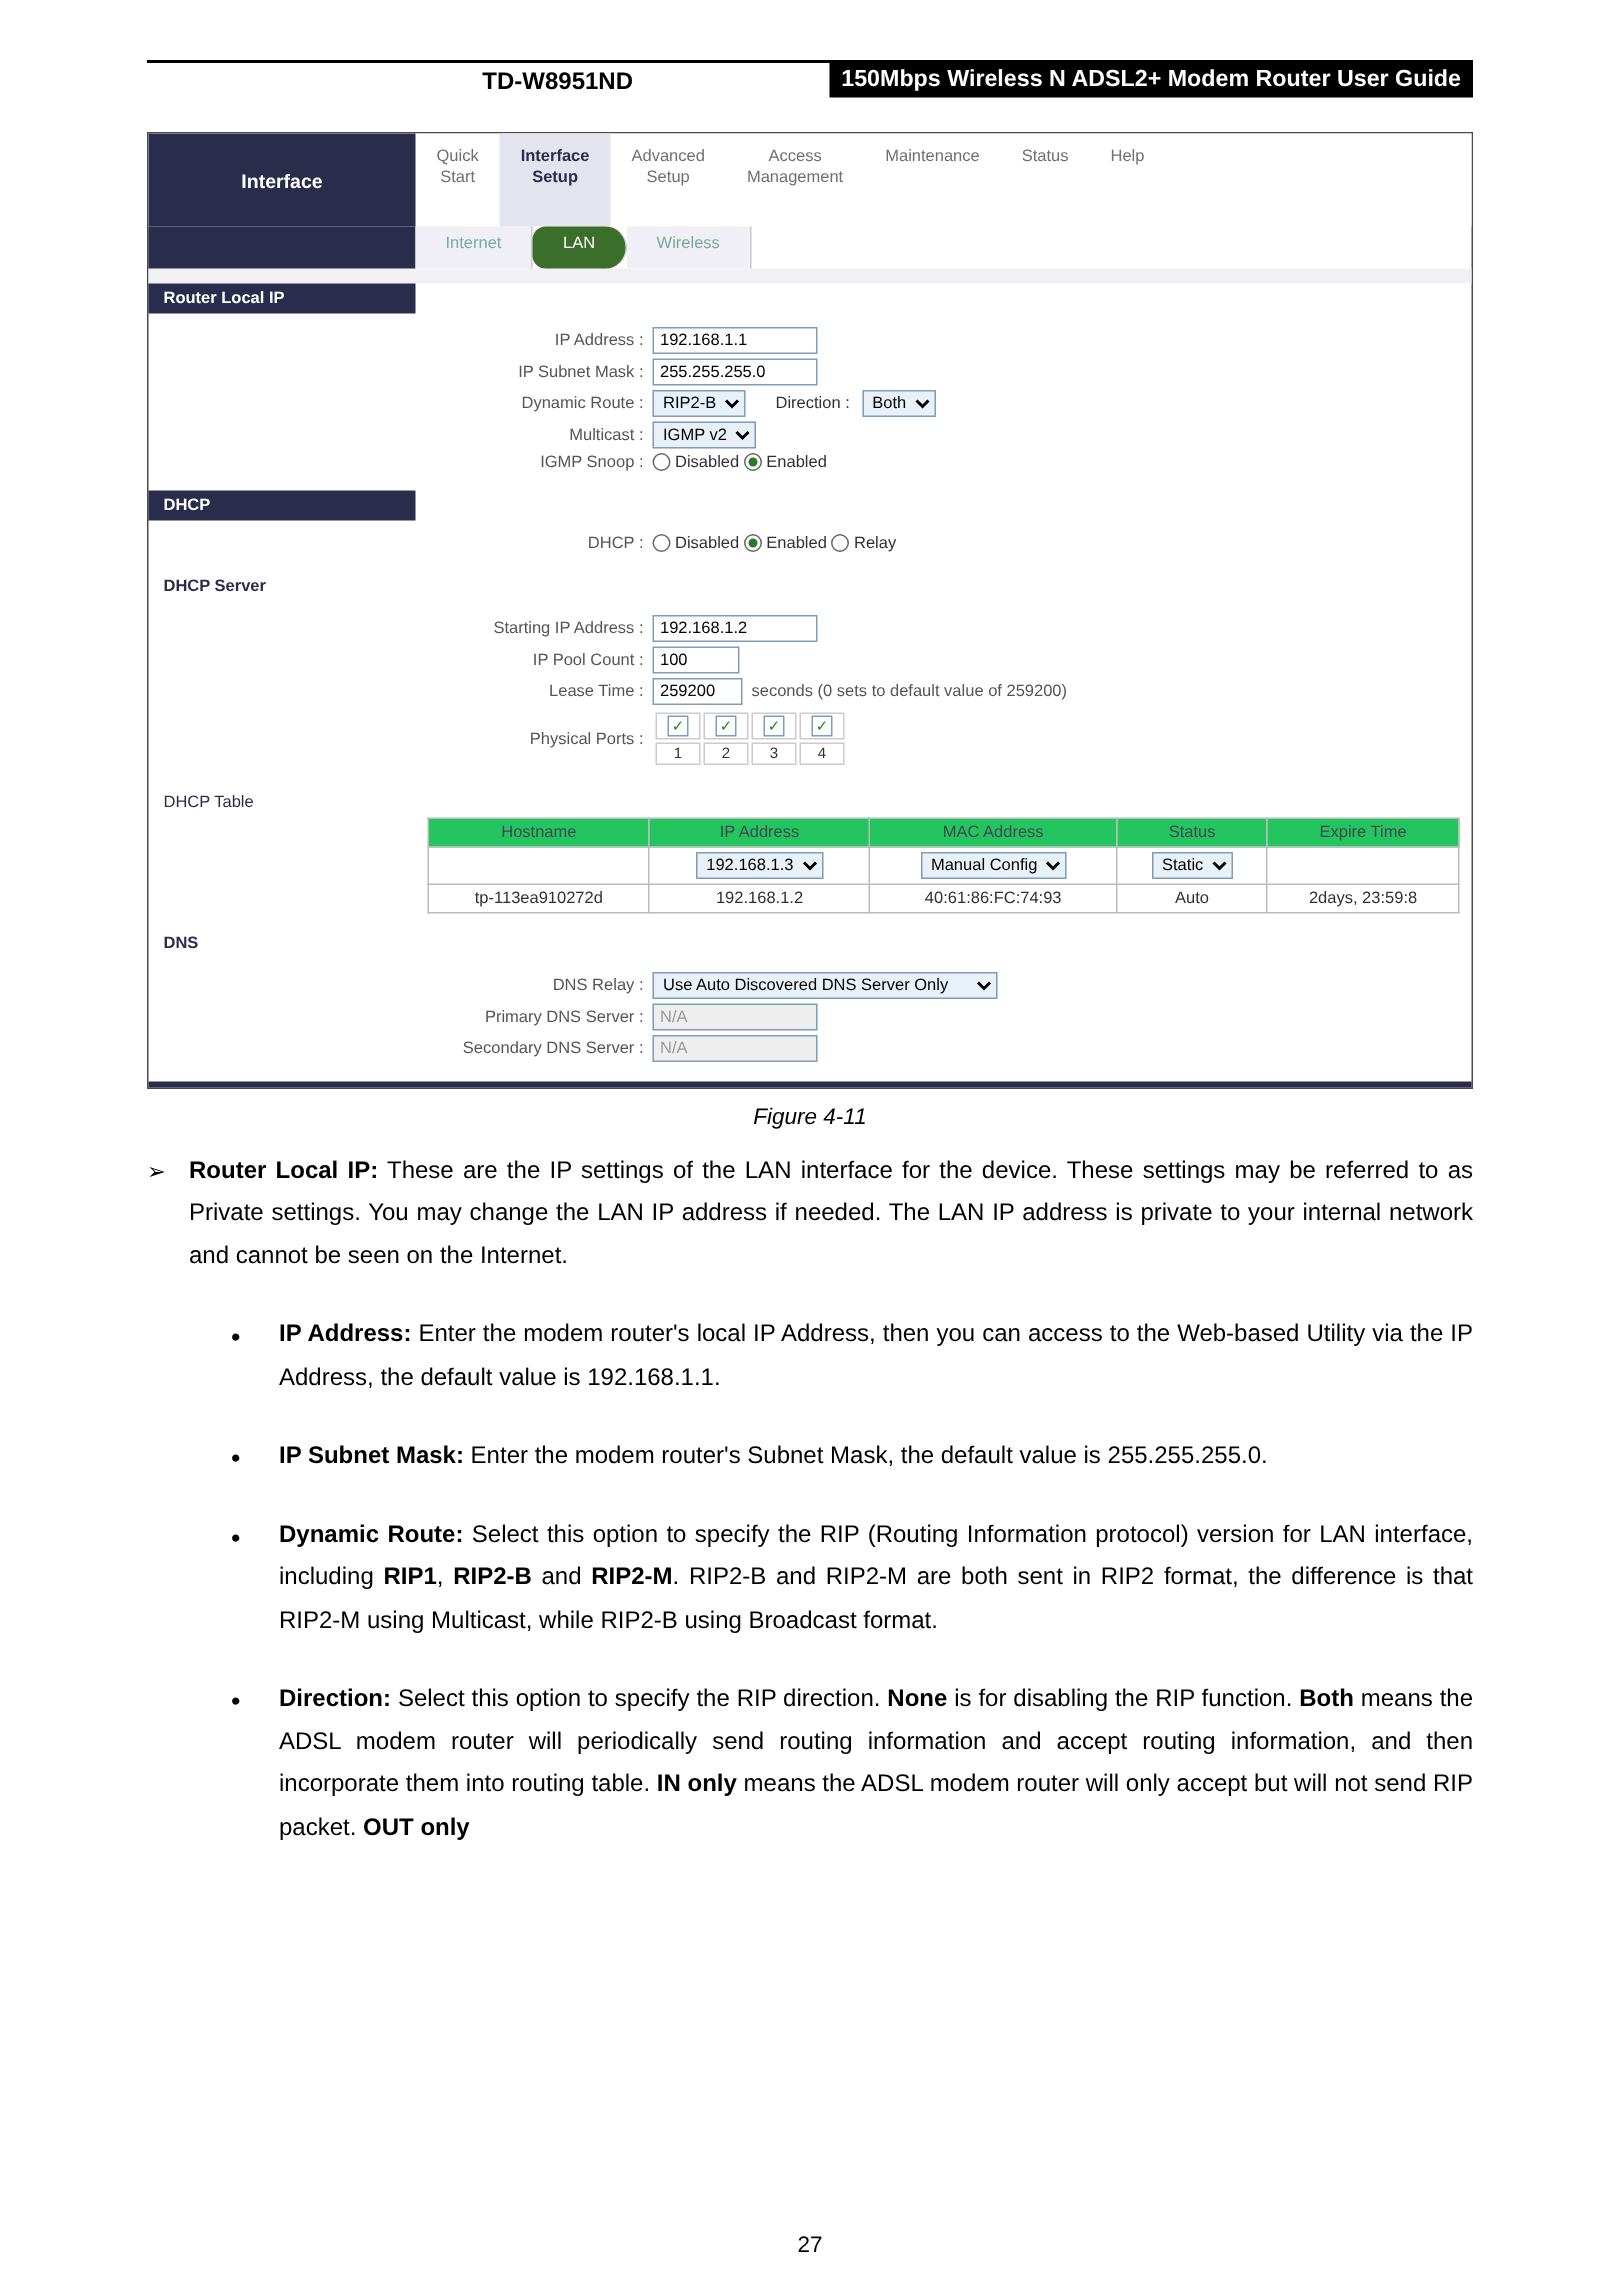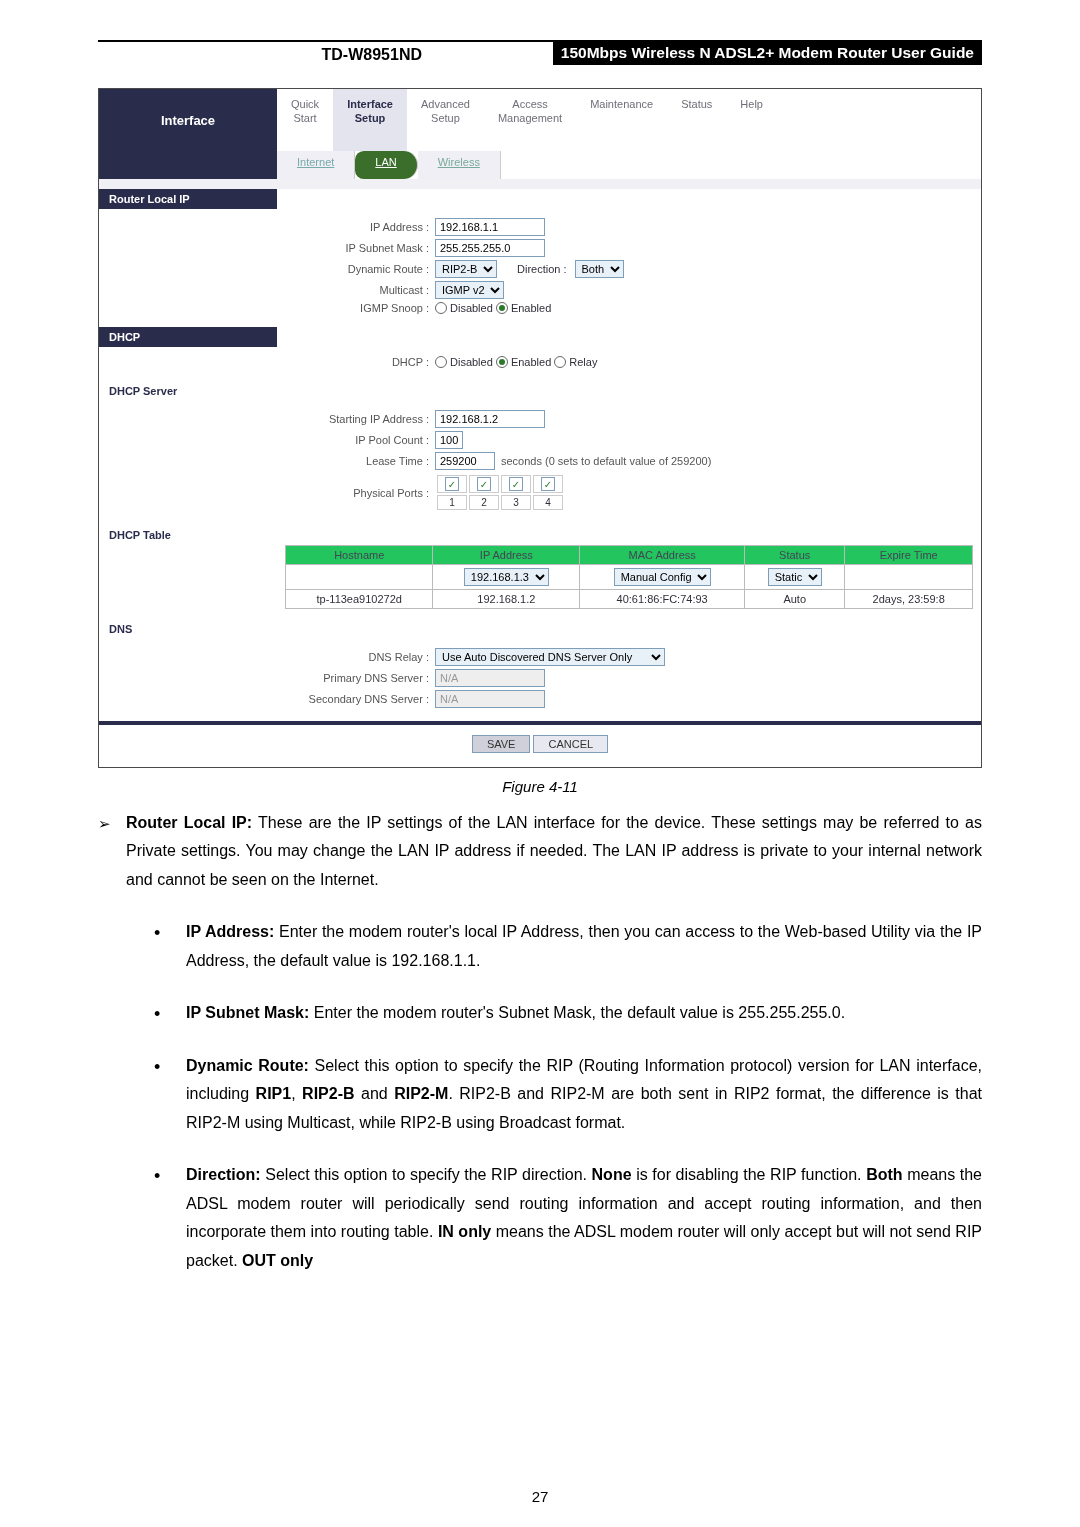--- a/index.html
+++ b/index.html
@@ -82,21 +82,20 @@
     align-items:stretch;
     height:28px;
   }
   .subtabs .nav-left { height:28px; background:#2a2c4b; }
   .subtab {
     padding: 5px 20px;
     color:#5a6a7a;
     font-size:11px;
     background:#efeff5;
     border-right:1px solid #ccc;
-    text-decoration:underline;
   }
   .subtab.active {
     background:#3a6e2a;
     color:#fff;
     border-radius:10px 16px 16px 10px;
   }
   .section-dark {
     background:#2a2c4b;
     color:#fff;
     font-size:11px;
@@ -242,21 +241,21 @@
     </div>
   <div class="section-row">
       <div style="width:178px"></div>
     <div class="section-content">
       <div class="field-row">
           <div class="field-label">Starting IP Address :</div>
           <input class="field-input" style="width: 110px;" value="192.168.1.2">
         </div>
       <div class="field-row">
           <div class="field-label">IP Pool Count :</div>
-          <input class="field-input" style="width: 28px;" value="100">
+          <input class="field-input" style="width: 58px;" value="100">
         </div>
       <div class="field-row">
           <div class="field-label">Lease Time :</div>
           <input class="field-input" style="width: 60px;" value="259200">
           <span style="margin-left:6px;color:#555">seconds   (0 sets to default value of 259200)</span>
         </div>
       <div class="field-row">
           <div class="field-label">Physical Ports :</div>
         <table class="port-tbl">
             <tbody>
@@ -272,21 +271,21 @@
                 <td>3</td>
                 <td>4</td>
         </tr>
             </tbody>
           </table>
       </div>
     </div>
   </div>
 
   <div class="section-row">
-      <div style="width:178px;color:#2a2c4b;font-weight:bold;padding:4px 10px">DHCP Table</div>
+      <div style="width:178px;color:#2a2c4b;font-weight:normal;padding:4px 10px">DHCP Table</div>
       <div style="flex:1"></div>
     </div>
   <div class="section-row">
       <div style="width:178px"></div>
     <div class="section-content" style="padding-top:0">
       <table class="dhcp-table">
         <tbody>
             <tr>
           <th>Hostname</th>
           <th>IP Address</th>
@@ -329,24 +328,20 @@
           <input class="field-input" style="width: 110px; background: rgb(238, 238, 238); color: rgb(153, 153, 153);" disabled="" value="N/A">
         </div>
       <div class="field-row">
           <div class="field-label">Secondary DNS Server :</div>
           <input class="field-input" style="width: 110px; background: rgb(238, 238, 238); color: rgb(153, 153, 153);" disabled="" value="N/A">
         </div>
     </div>
   </div>
 
   <div style="background:#2a2c4b;height:4px"></div>
-  <div style="text-align:center;padding:10px 0 14px 0;">
-    <span class="btn dark">SAVE</span>
-    <span class="btn">CANCEL</span>
-  </div>
 </div>
 
 <div class="figcap">Figure 4-11</div>
 
 <div class="body-text">
   <div class="arrow-item">
     <div class="arrow">➢</div>
     <div class="para">
       <b>Router Local IP:</b><span> These are the IP settings of the LAN interface for the device. These settings may be referred to as Private settings. You may change the LAN IP address if needed. The LAN IP address is private to your internal network and cannot be seen on the Internet.</span>
     </div>

